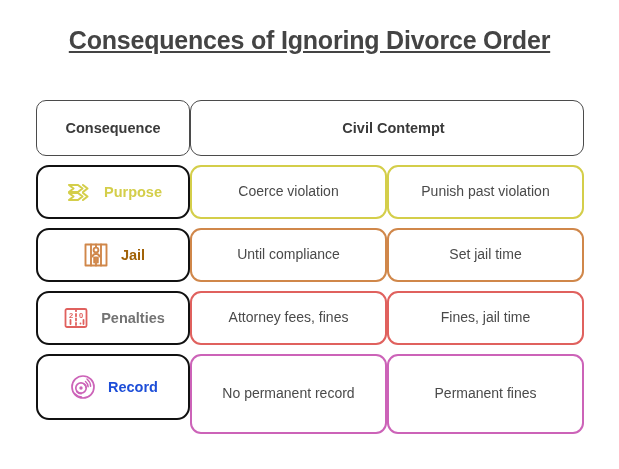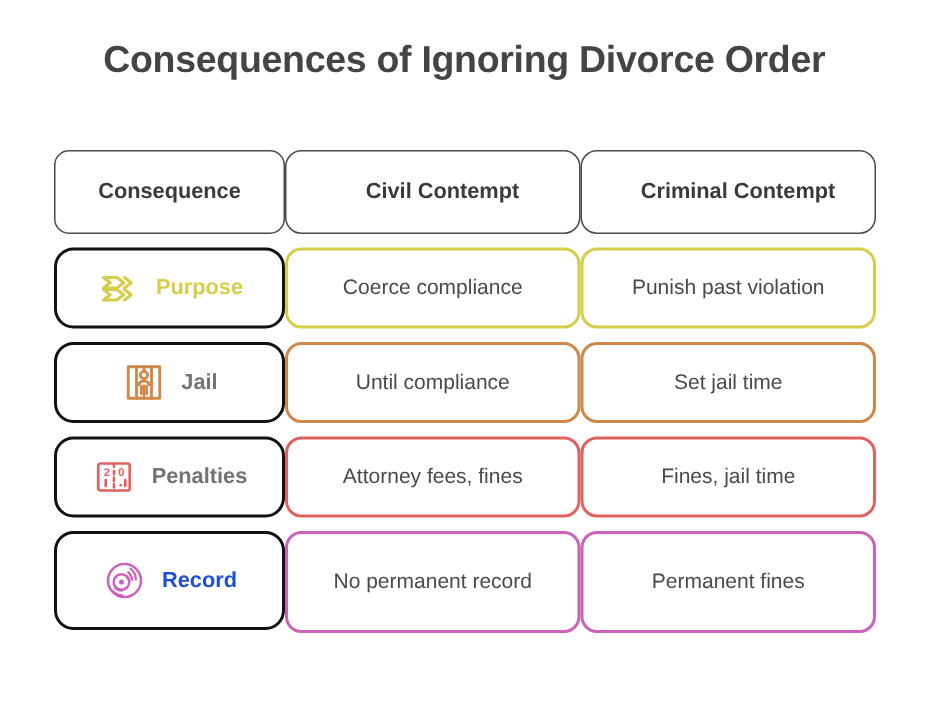--- a/index.html
+++ b/index.html
@@ -23,20 +23,21 @@
   .title {
     position: absolute;
     top: 26px;
     left: 0;
     width: 619px;
     text-align: center;
     font-size: 25px;
     font-weight: bold;
     color: #444444;
     letter-spacing: -0.2px;
+    text-decoration: underline;
   }
   .table {
     position: absolute;
     top: 100px;
     left: 36px;
     width: 548px;
     display: flex;
     flex-direction: column;
     gap: 9px;
   }
@@ -90,21 +91,21 @@
   }
   .row-body .col-data {
     height: 54px;
     border: 2px solid #cccccc;
     font-size: 14px;
     color: #4a4a4a;
     padding: 0 8px;
     line-height: 1.25;
   }
   .row-body.tall .col-data {
-    height: 68px;
+    height: 80px;
   }
   .label-text {
     font-size: 14.5px;
     font-weight: bold;
     white-space: nowrap;
   }
   .icon-wrap {
     width: 30px;
     height: 30px;
     display: flex;
@@ -121,54 +122,53 @@
 
 <div class="page">
 
   <div class="title">Consequences of Ignoring Divorce Order</div>
 
   <div class="table">
 
     <div class="row row-header">
       <div class="cell col-label">Consequence</div>
       <div class="cell col-data">Civil Contempt</div>
-      <div class="cell col-data">Criminal Contempt</div>
     </div>
 
     <div class="row row-body">
       <div class="cell col-label">
         <span class="icon-wrap">
           <svg width="30" height="30" viewBox="0 0 30 30" fill="none" stroke="#D4CE4A" stroke-width="2.1" stroke-linejoin="round" stroke-linecap="round">
             <path d="M5 8 L14 8 L18.5 11.5 L14 15 L5 15 L9.5 11.5 Z"></path>
             <path d="M5 16 L14 16 L18.5 19.5 L14 23 L5 23 L9.5 19.5 Z"></path>
             <path d="M19 8 L23.5 11.5 L19 15"></path>
             <path d="M19 16 L23.5 19.5 L19 23"></path>
           </svg>
         </span>
         <span class="label-text" style="color:#D4CE4A">Purpose</span>
       </div>
-      <div class="cell col-data" style="border-color:#D4CE4A">Coerce compliance</div>
+      <div class="cell col-data" style="border-color:#D4CE4A">Coerce violation</div>
       <div class="cell col-data" style="border-color:#D4CE4A">Punish past violation</div>
     </div>
 
     <div class="row row-body">
       <div class="cell col-label">
         <span class="icon-wrap">
           <svg width="30" height="30" viewBox="0 0 30 30" fill="none" stroke="#D0874A" stroke-width="1.9" stroke-linecap="round" stroke-linejoin="round">
             <rect x="4.5" y="4.5" width="21" height="21"></rect>
             <line x1="10" y1="4.5" x2="10" y2="25.5"></line>
             <line x1="15" y1="4.5" x2="15" y2="25.5"></line>
             <line x1="20" y1="4.5" x2="20" y2="25.5"></line>
             <circle cx="15" cy="10" r="2.4" fill="#ffffff"></circle>
             <path d="M11.5 16.5 a3.2 3.2 0 0 1 3.5 -2.4 a3.2 3.2 0 0 1 3.5 2.4" fill="#ffffff"></path>
             <line x1="13.2" y1="17.5" x2="13.2" y2="22.5"></line>
             <line x1="16.8" y1="17.5" x2="16.8" y2="22.5"></line>
           </svg>
         </span>
-        <span class="label-text" style="color:#737373">Jail</span>
+        <span class="label-text" style="color:#a16207">Jail</span>
       </div>
       <div class="cell col-data" style="border-color:#D0874A">Until compliance</div>
       <div class="cell col-data" style="border-color:#D0874A">Set jail time</div>
     </div>
 
     <div class="row row-body">
       <div class="cell col-label">
         <span class="icon-wrap">
           <svg width="30" height="30" viewBox="0 0 30 30" fill="none" stroke="#E0615E" stroke-width="1.8" stroke-linecap="round" stroke-linejoin="round">
             <rect x="4.5" y="6" width="21" height="18" rx="1.5"></rect>

